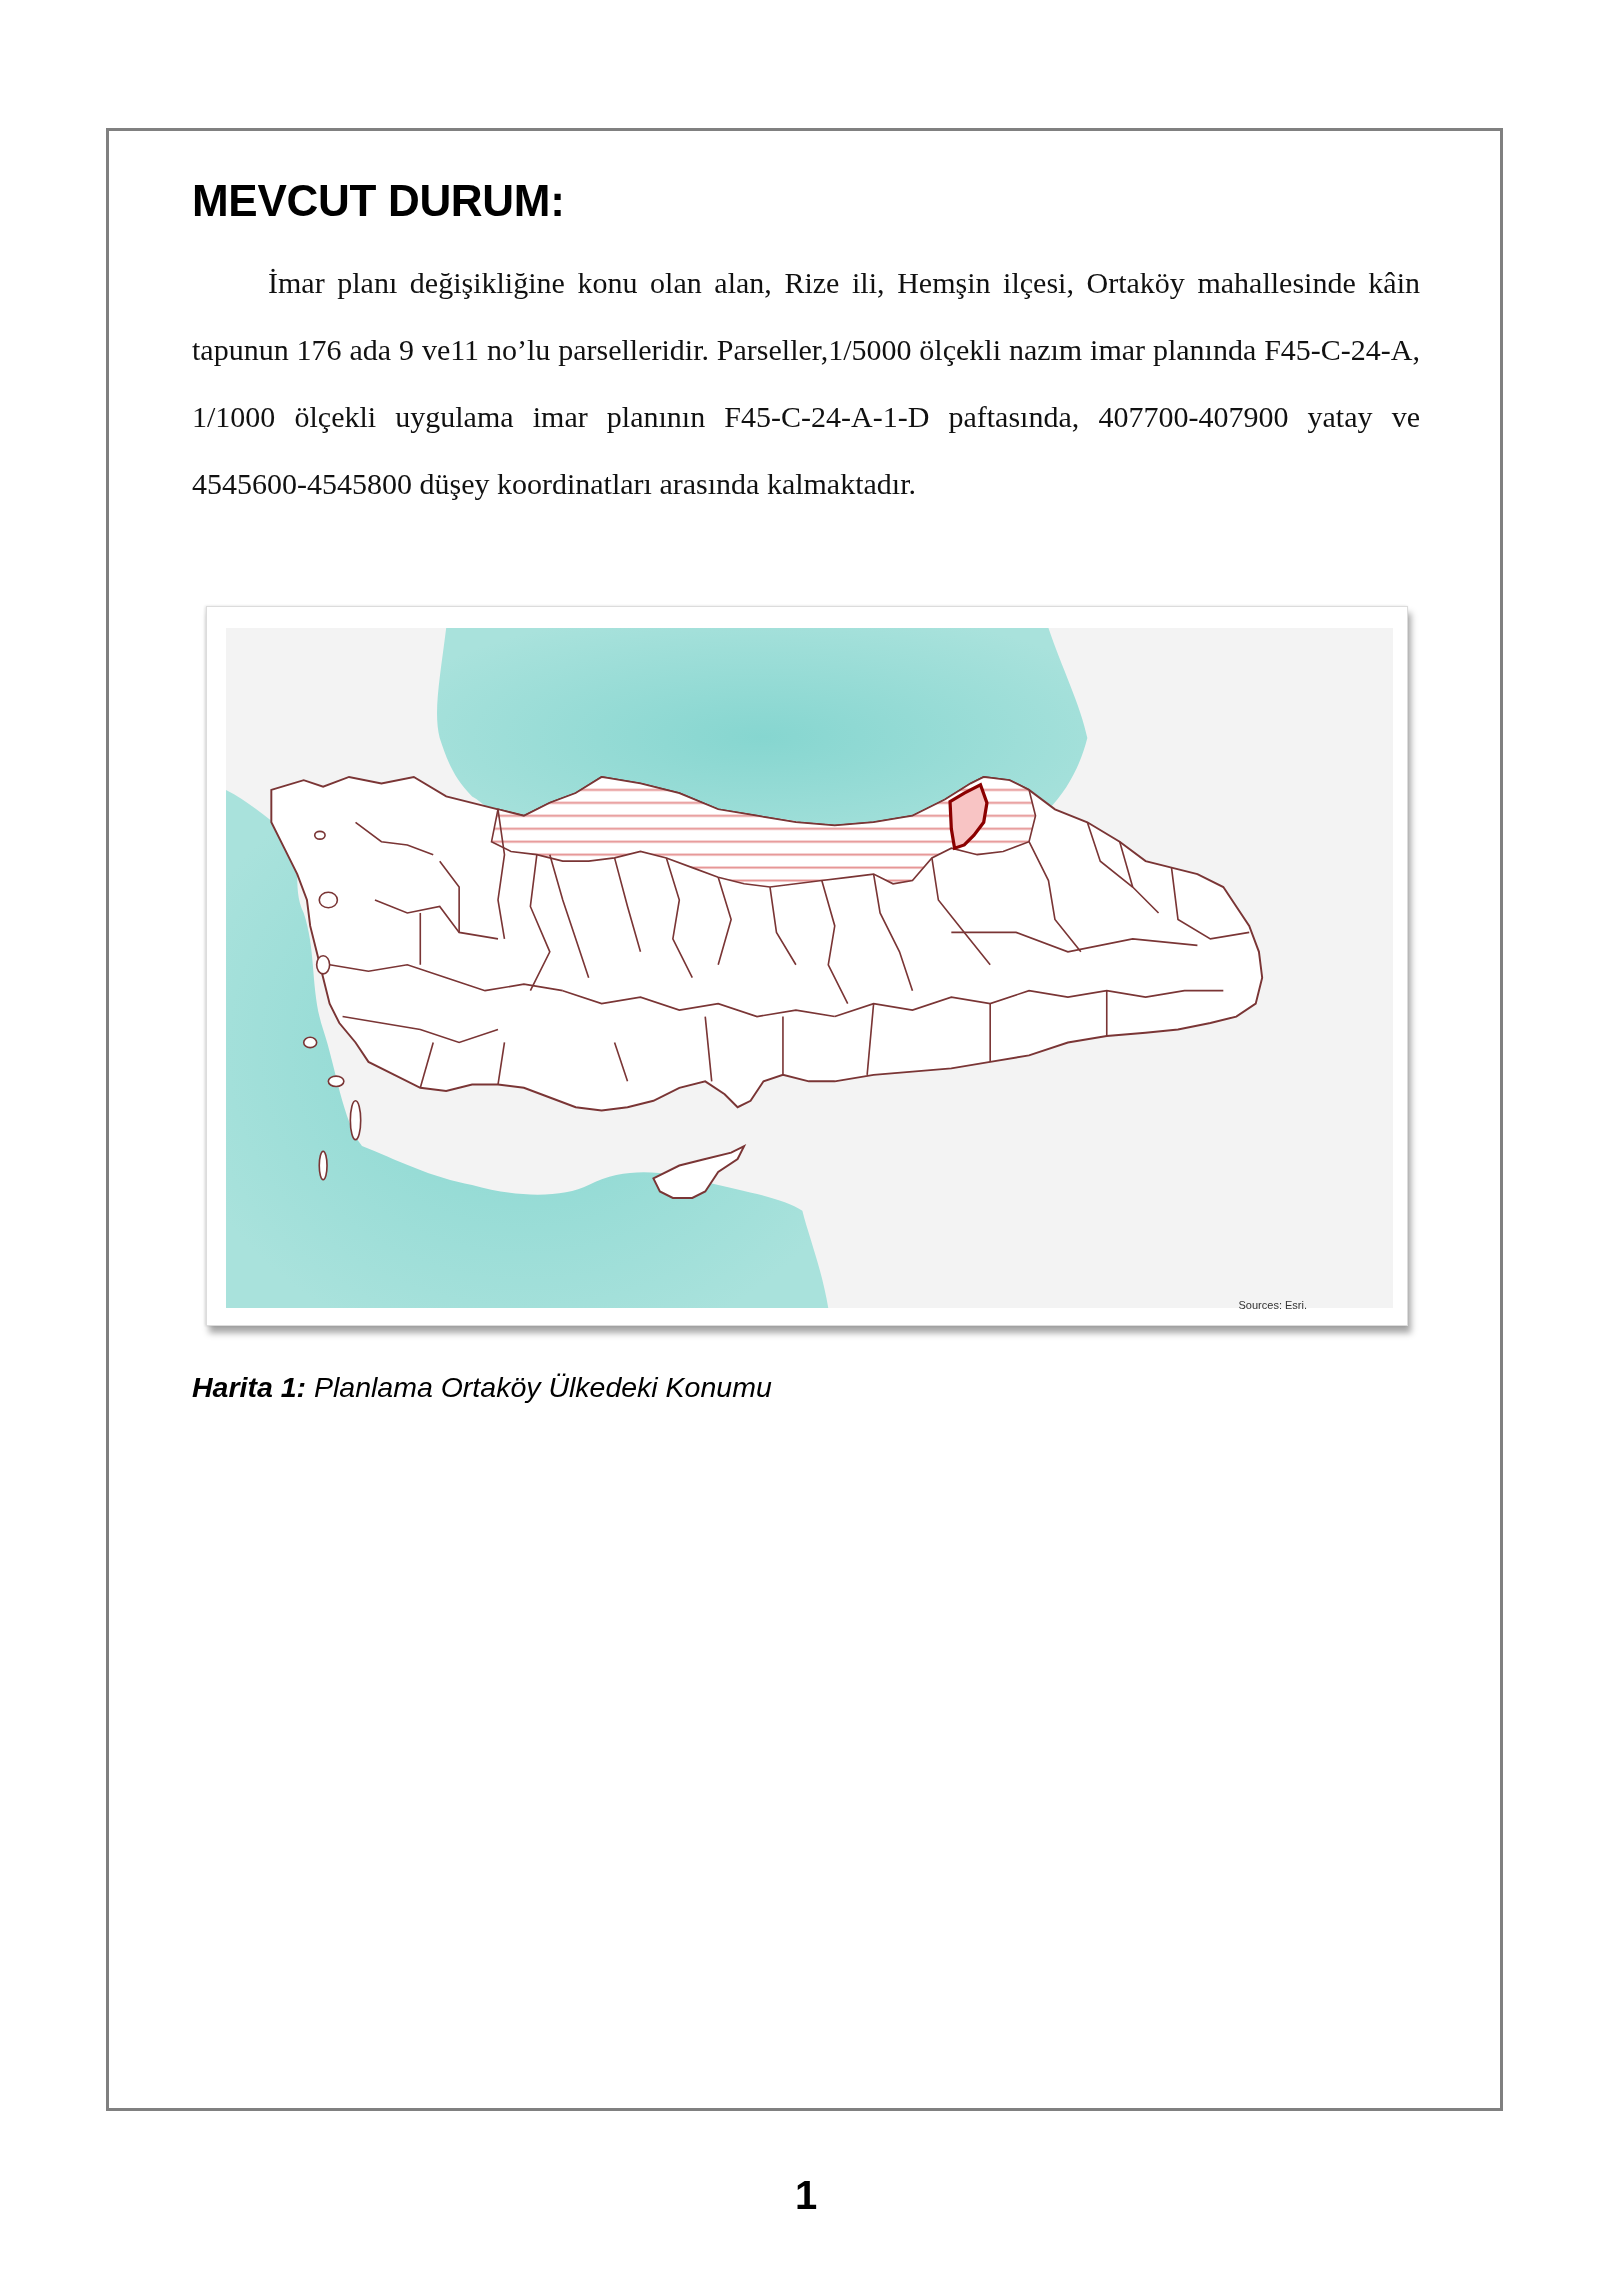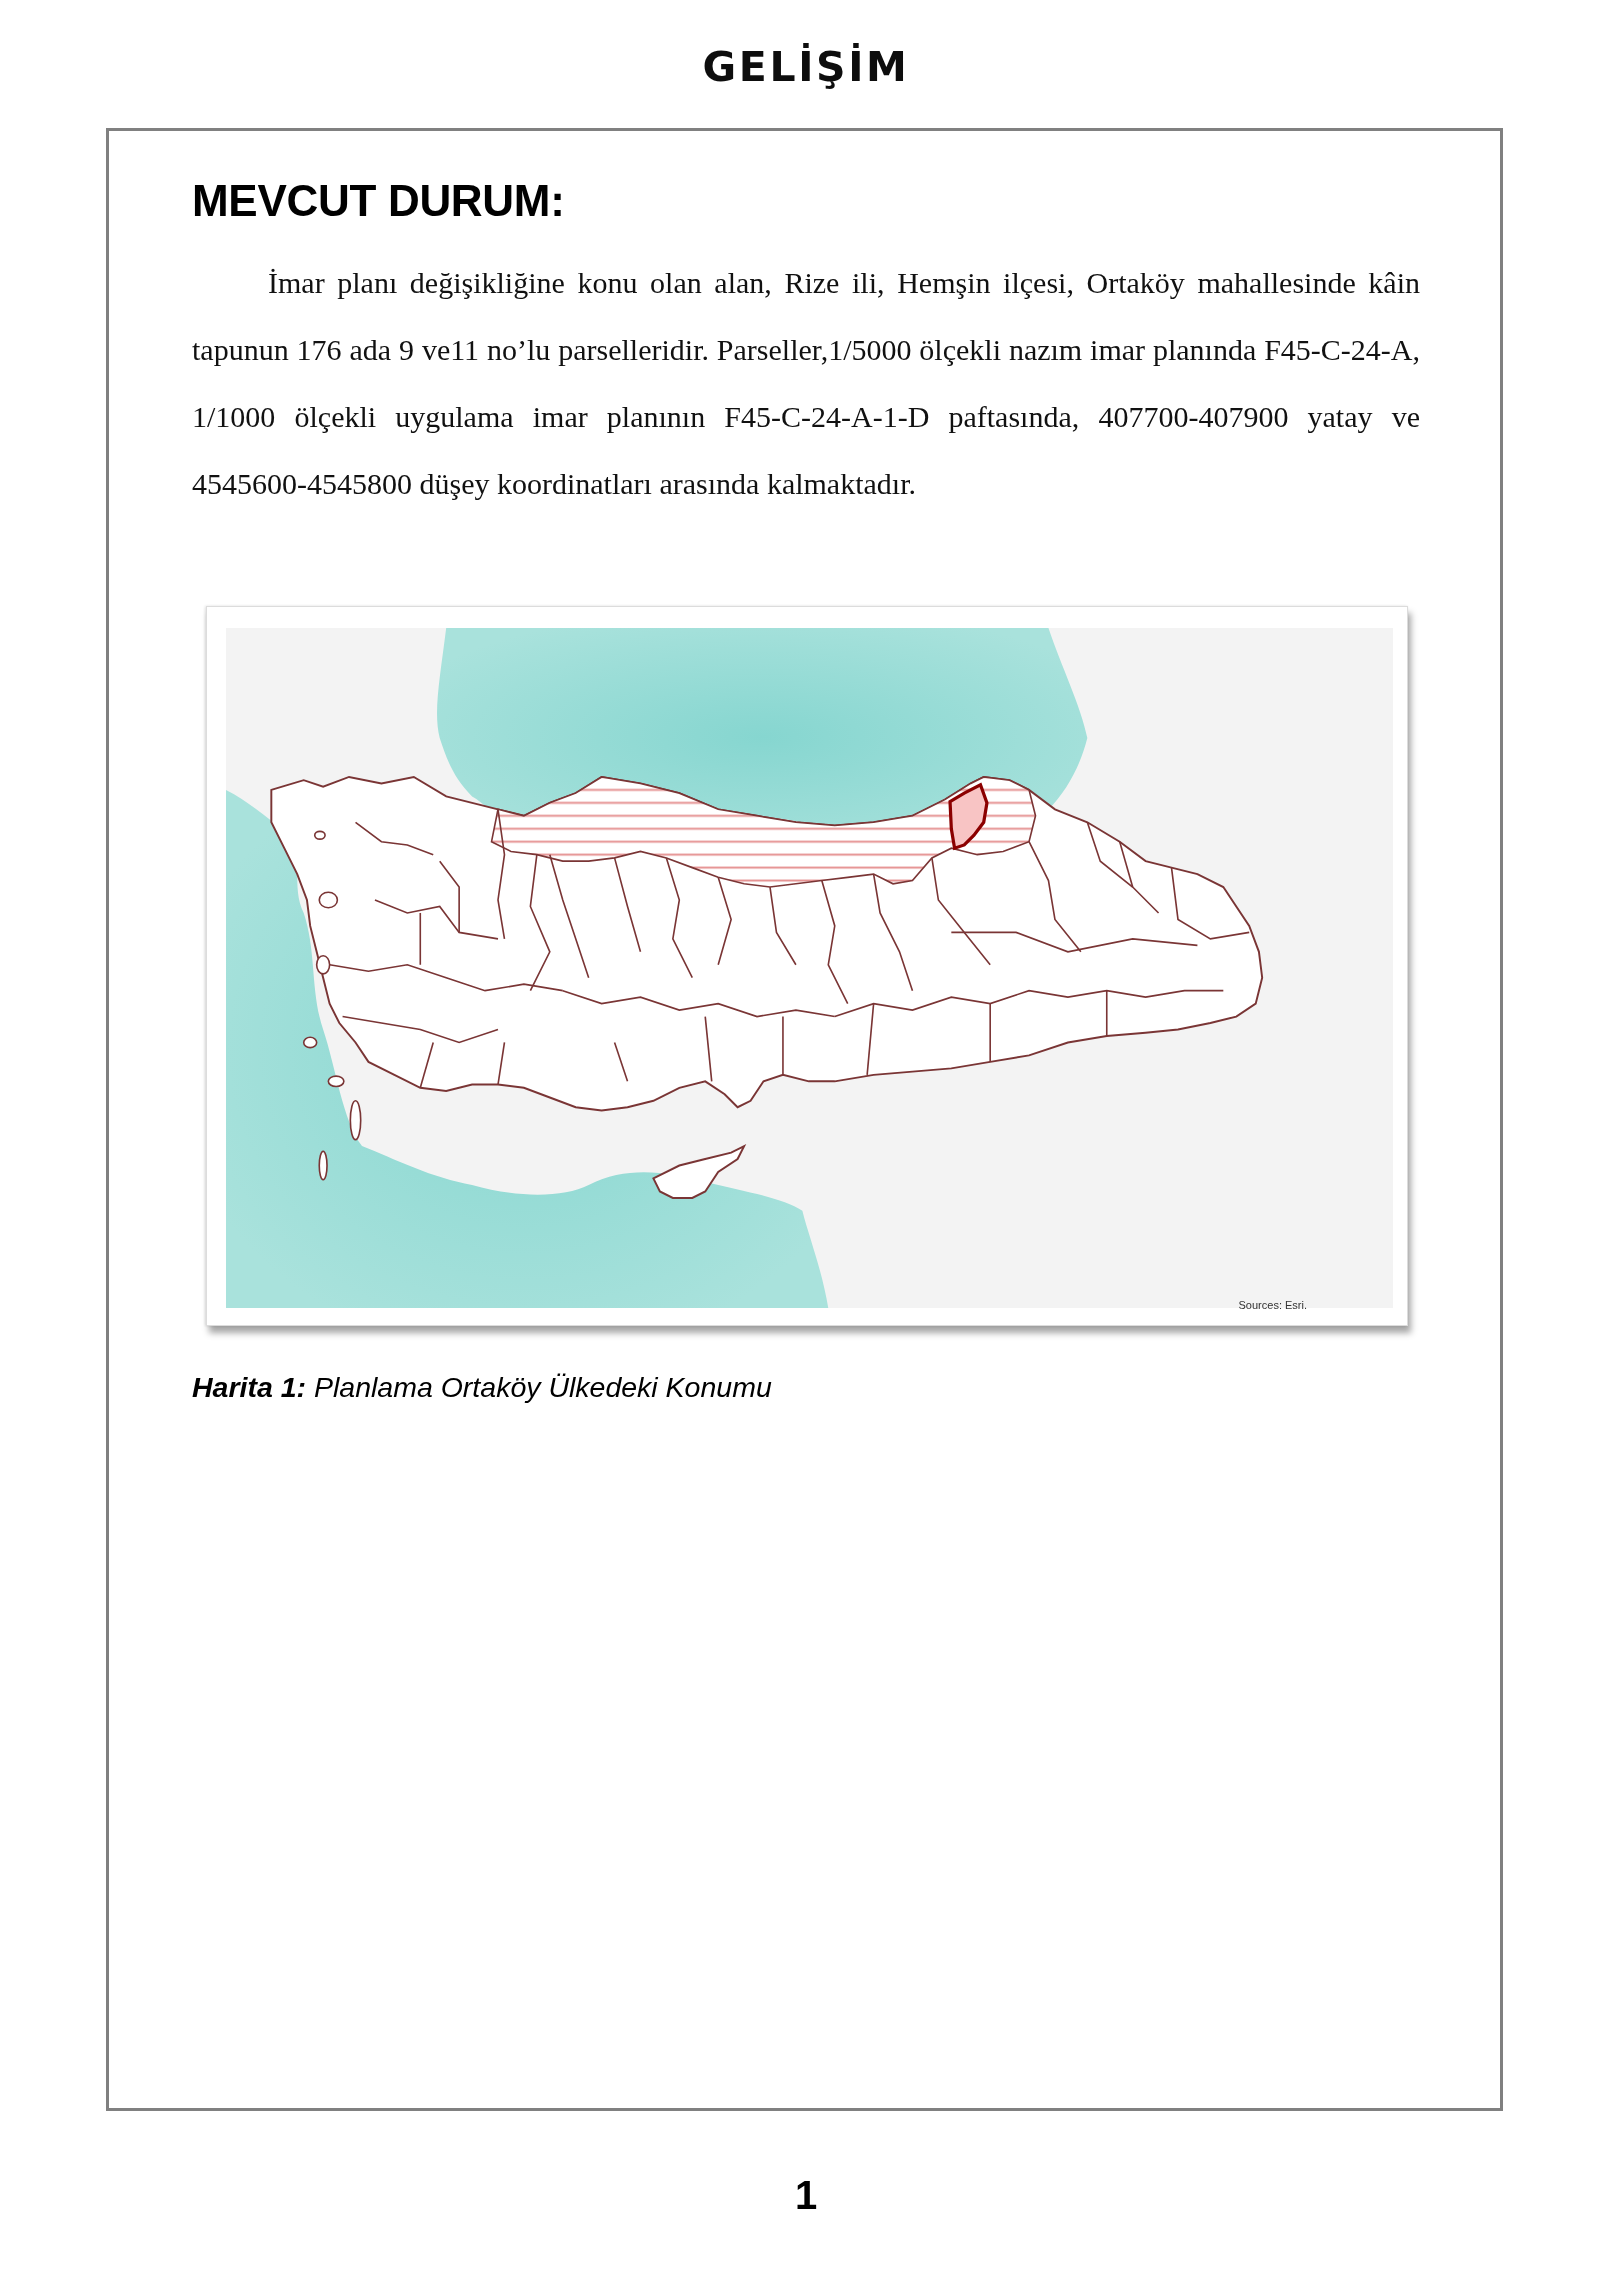--- a/index.html
+++ b/index.html
@@ -55,21 +55,20 @@
     .caption .cap-label { font-weight: bold; }
     .page-number {
       position: absolute; left: 0; right: 0; top: 2173px; text-align: center;
       font-family: "Liberation Sans", sans-serif; font-weight: bold; font-size: 40px;
     }
   </style>
 </head>
 <body>
 
 <div class="logo">
-  <div class="logo-main">GELİŞİM</div>
 </div>
 
 <div class="frame"></div>
 
 <div class="title">MEVCUT DURUM:</div>
 
 <div class="para">İmar planı değişikliğine konu olan alan, Rize ili, Hemşin ilçesi, Ortaköy mahallesinde kâin tapunun 176 ada 9 ve11 no’lu parselleridir. Parseller,1/5000 ölçekli nazım imar planında F45-C-24-A, 1/1000 ölçekli uygulama imar planının F45-C-24-A-1-D paftasında, 407700-407900 yatay ve 4545600-4545800 düşey koordinatları arasında kalmaktadır.</div>
 
 <div class="map-wrap">
   <div class="map-inner">

